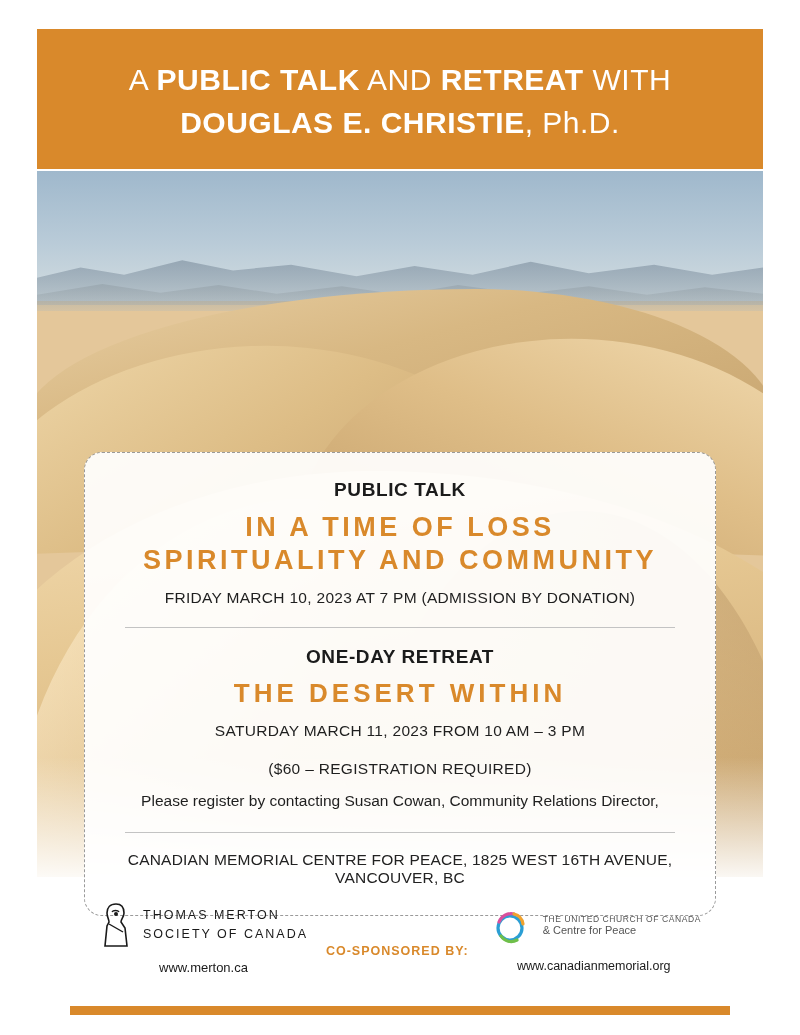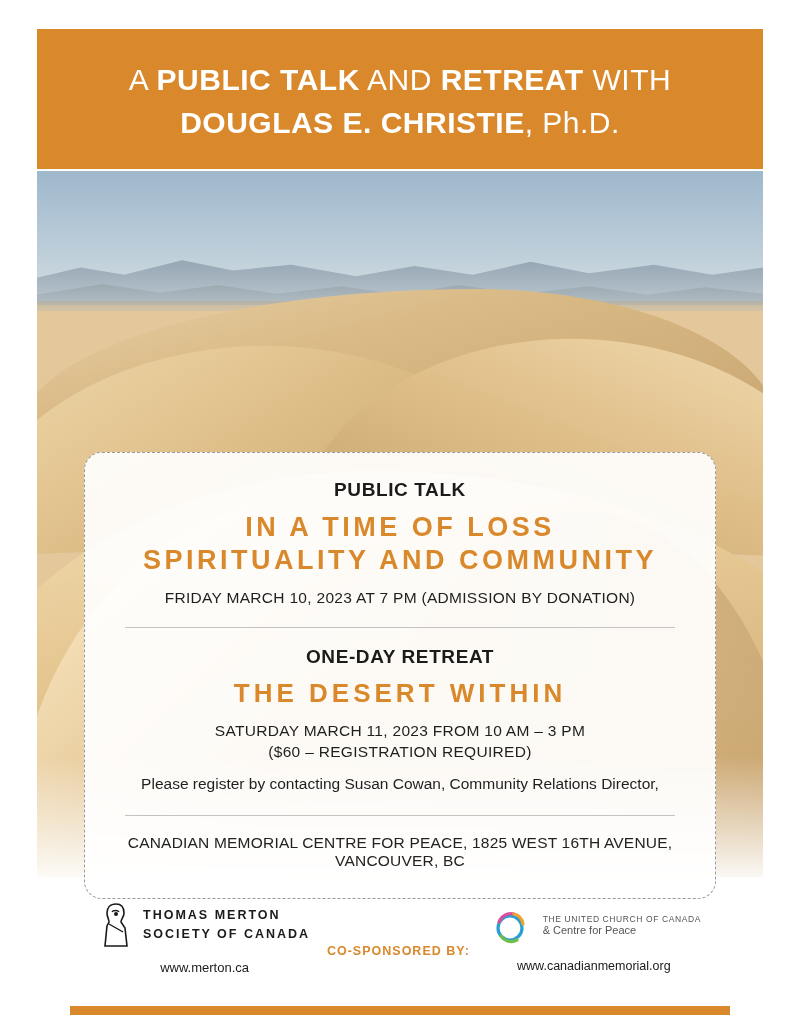--- a/index.html
+++ b/index.html
@@ -135,21 +135,21 @@
     margin-top: 10px;
     font-size: 27px;
   }
   .sec-title.small { font-size: 26px; letter-spacing: 4px; }
   .sec-detail {
     font-size: 15.5px;
     letter-spacing: 0.3px;
     margin-top: 12px;
     color: #1f1f1f;
   }
-  .sec-detail.tight { margin-top: 3px; }
+  .sec-detail.tight { margin-top: 20px; }
   .sec-note {
     font-size: 15.5px;
     margin-top: 12px;
     line-height: 1.45;
     color: #1f1f1f;
   }
   .divider {
     height: 1px;
     background: #c3c3c3;
     margin: 20px 6px 18px;
@@ -179,21 +179,21 @@
   }
   .tms {
     display: flex;
     flex-direction: column;
     align-items: center;
   }
   .tms-row { display: flex; align-items: center; gap: 10px; }
   .tms-mark { width: 34px; height: 46px; }
   .tms-text {
     font-size: 12.5px;
-    font-weight: 700;
+    font-weight: 400;
     letter-spacing: 2px;
     line-height: 1.5;
     color: #1a1a1a;
     text-align: left;
   }
   .tms-url {
     margin-top: 12px;
     font-size: 13px;
     color: #1a1a1a;
   }

